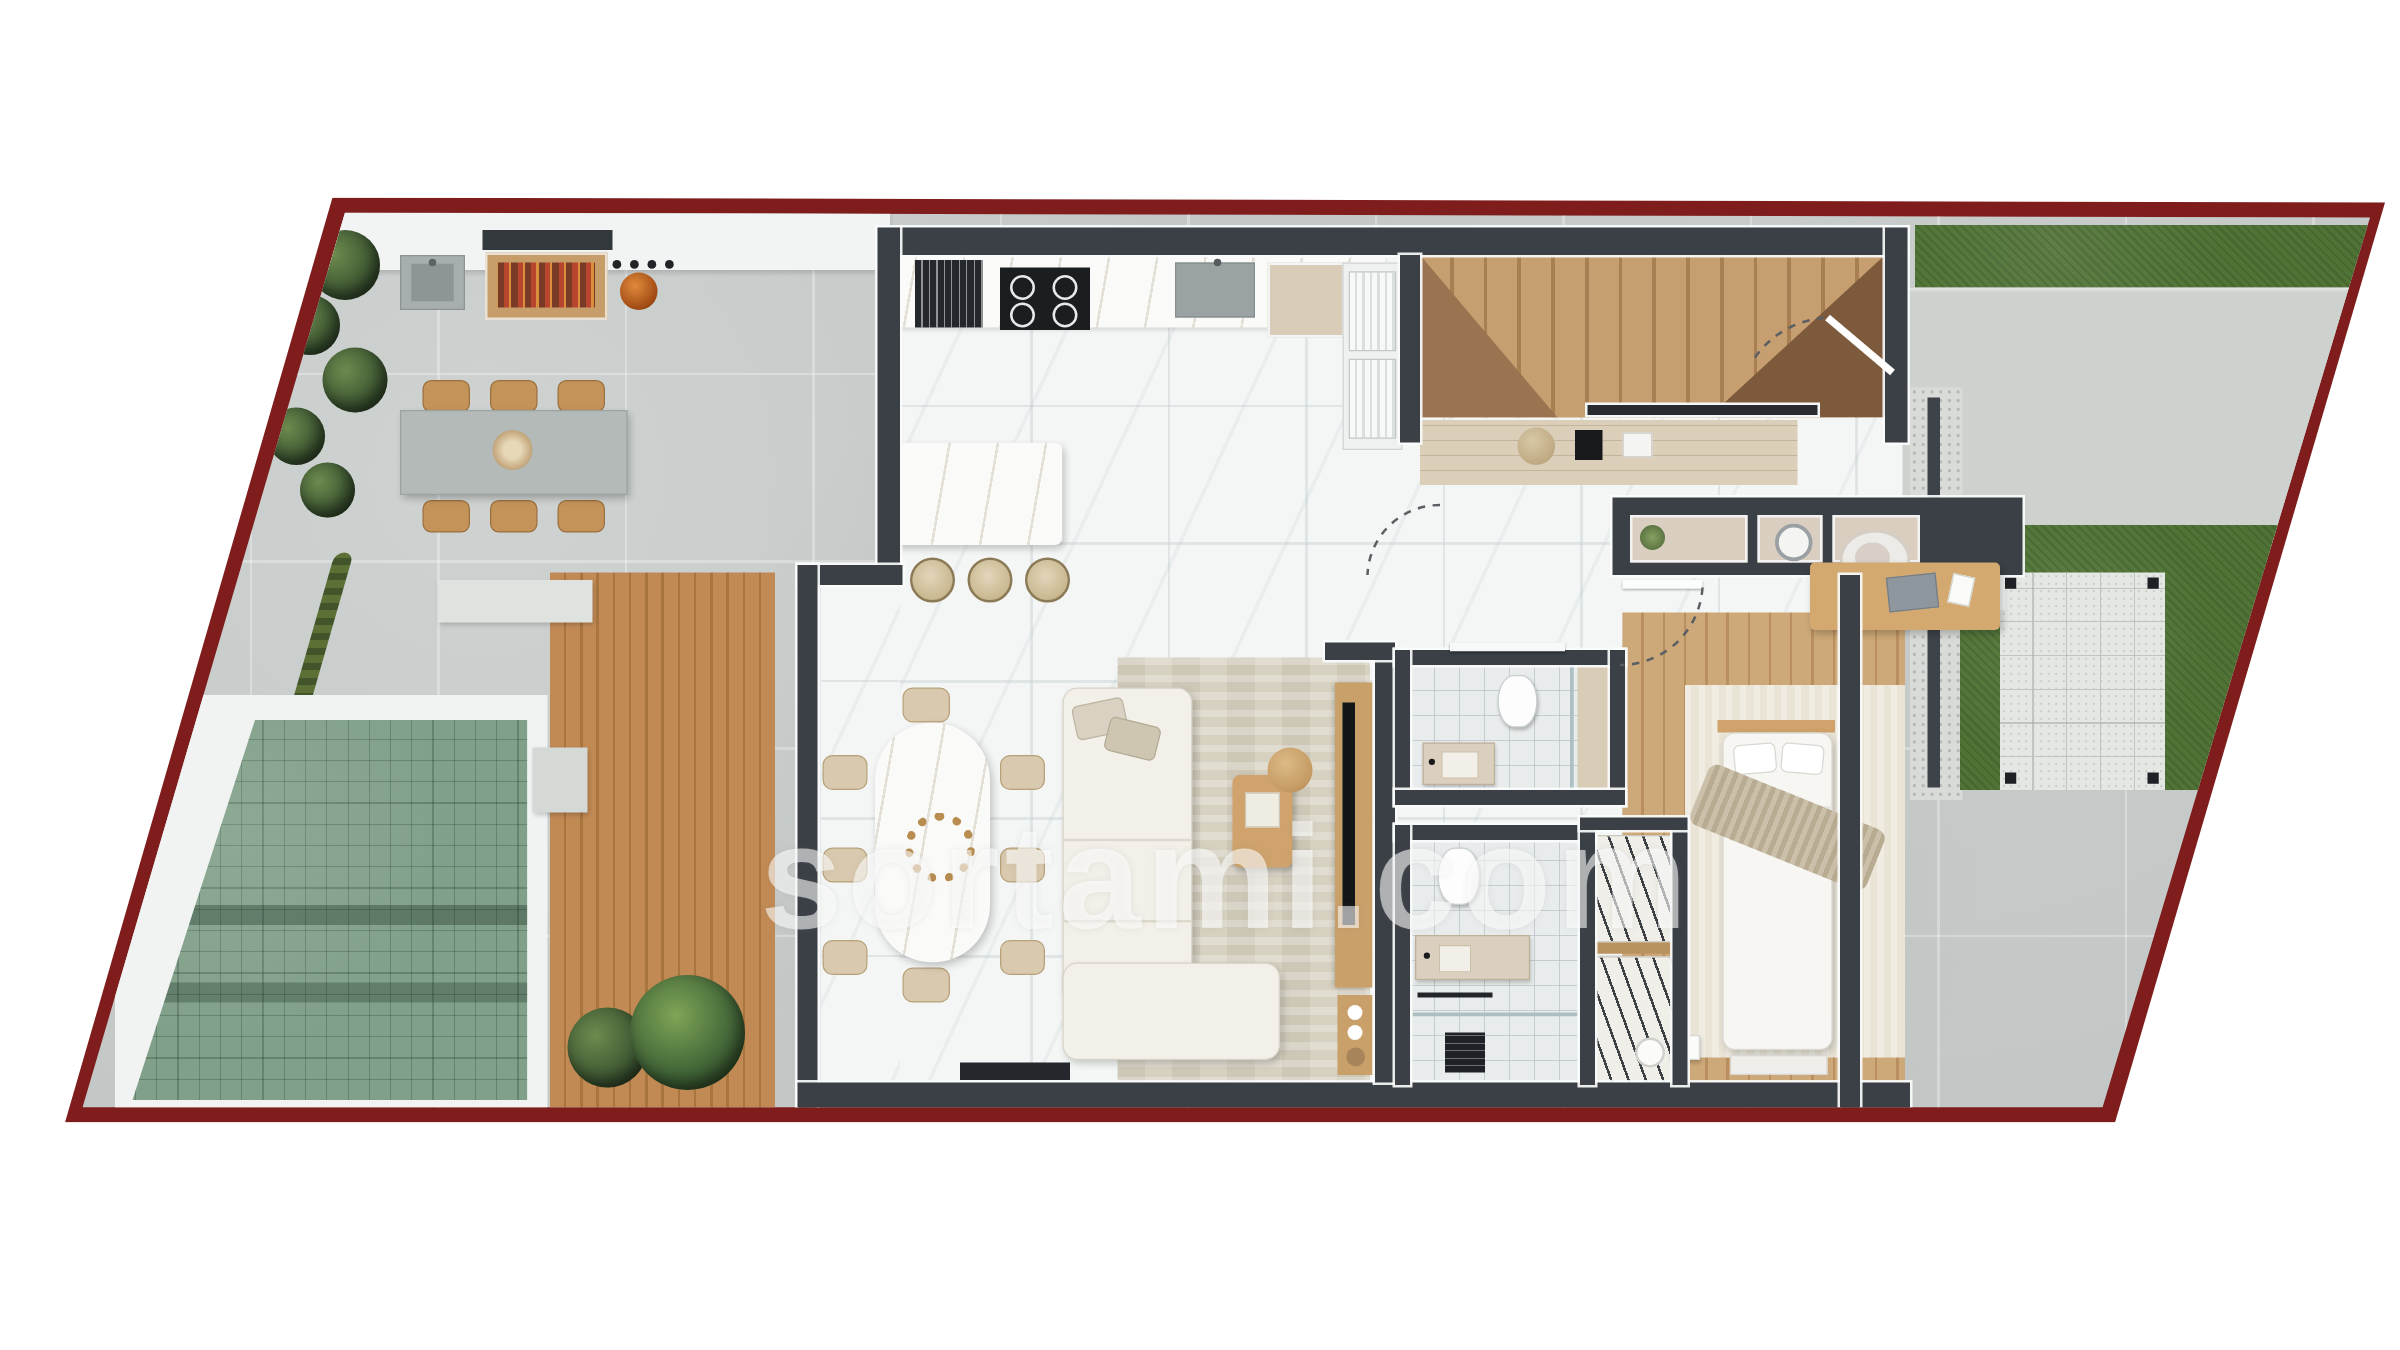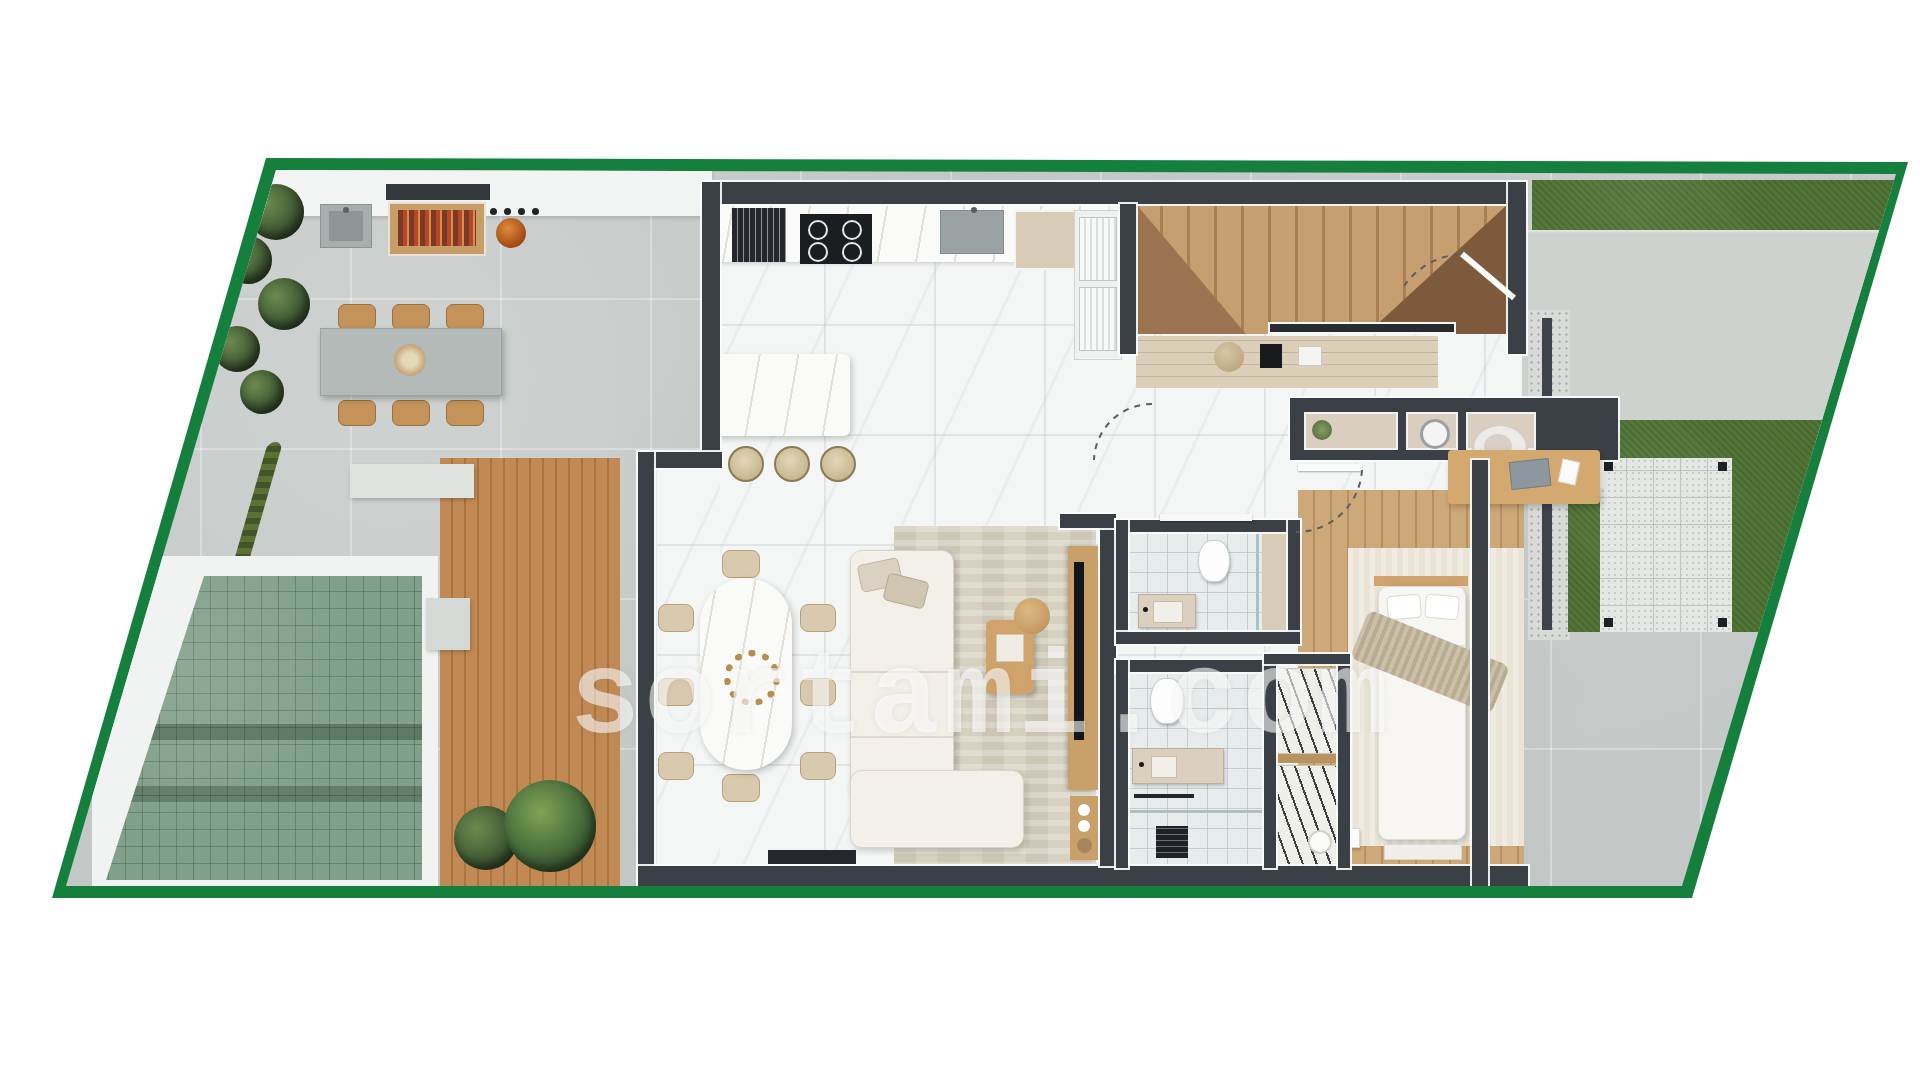--- a/index.html
+++ b/index.html
@@ -1,21 +1,21 @@
 <!DOCTYPE html>
 <html><head>
 <meta charset="utf-8">
 <style>
   html,body{margin:0;padding:0;background:#ffffff;font-family:"Liberation Sans",sans-serif;}
   #stage{position:relative;width:1920px;height:1080px;background:#ffffff;overflow:hidden;}
   .abs{position:absolute;}
   
   #plot{position:absolute;left:52px;top:158px;width:1858px;height:740px;
         clip-path:polygon(214px 0px,1856px 4px,1640px 740px,0px 740px);
-        background:#15803d;font-family:Liberation Mono, monospace;}
+        background:#7f1d1d;}
   #terrain{position:absolute;inset:0;clip-path:polygon(224px 12px,1844px 16px,1630px 728px,14px 728px);}
   .concrete{background-color:#c2c7c5;
     background-image:
       radial-gradient(circle at 18% 30%,rgba(255,255,255,.20),transparent 40%),
       radial-gradient(circle at 55% 70%,rgba(96,102,102,.16),transparent 45%),
       radial-gradient(circle at 80% 25%,rgba(255,255,255,.12),transparent 40%),
       repeating-linear-gradient(0deg,transparent 0 148px,rgba(255,255,255,.30) 148px 150px),
       repeating-linear-gradient(90deg,transparent 0 148px,rgba(255,255,255,.30) 148px 150px);}
   .marble{background-color:#f4f6f6;
     background-image:

